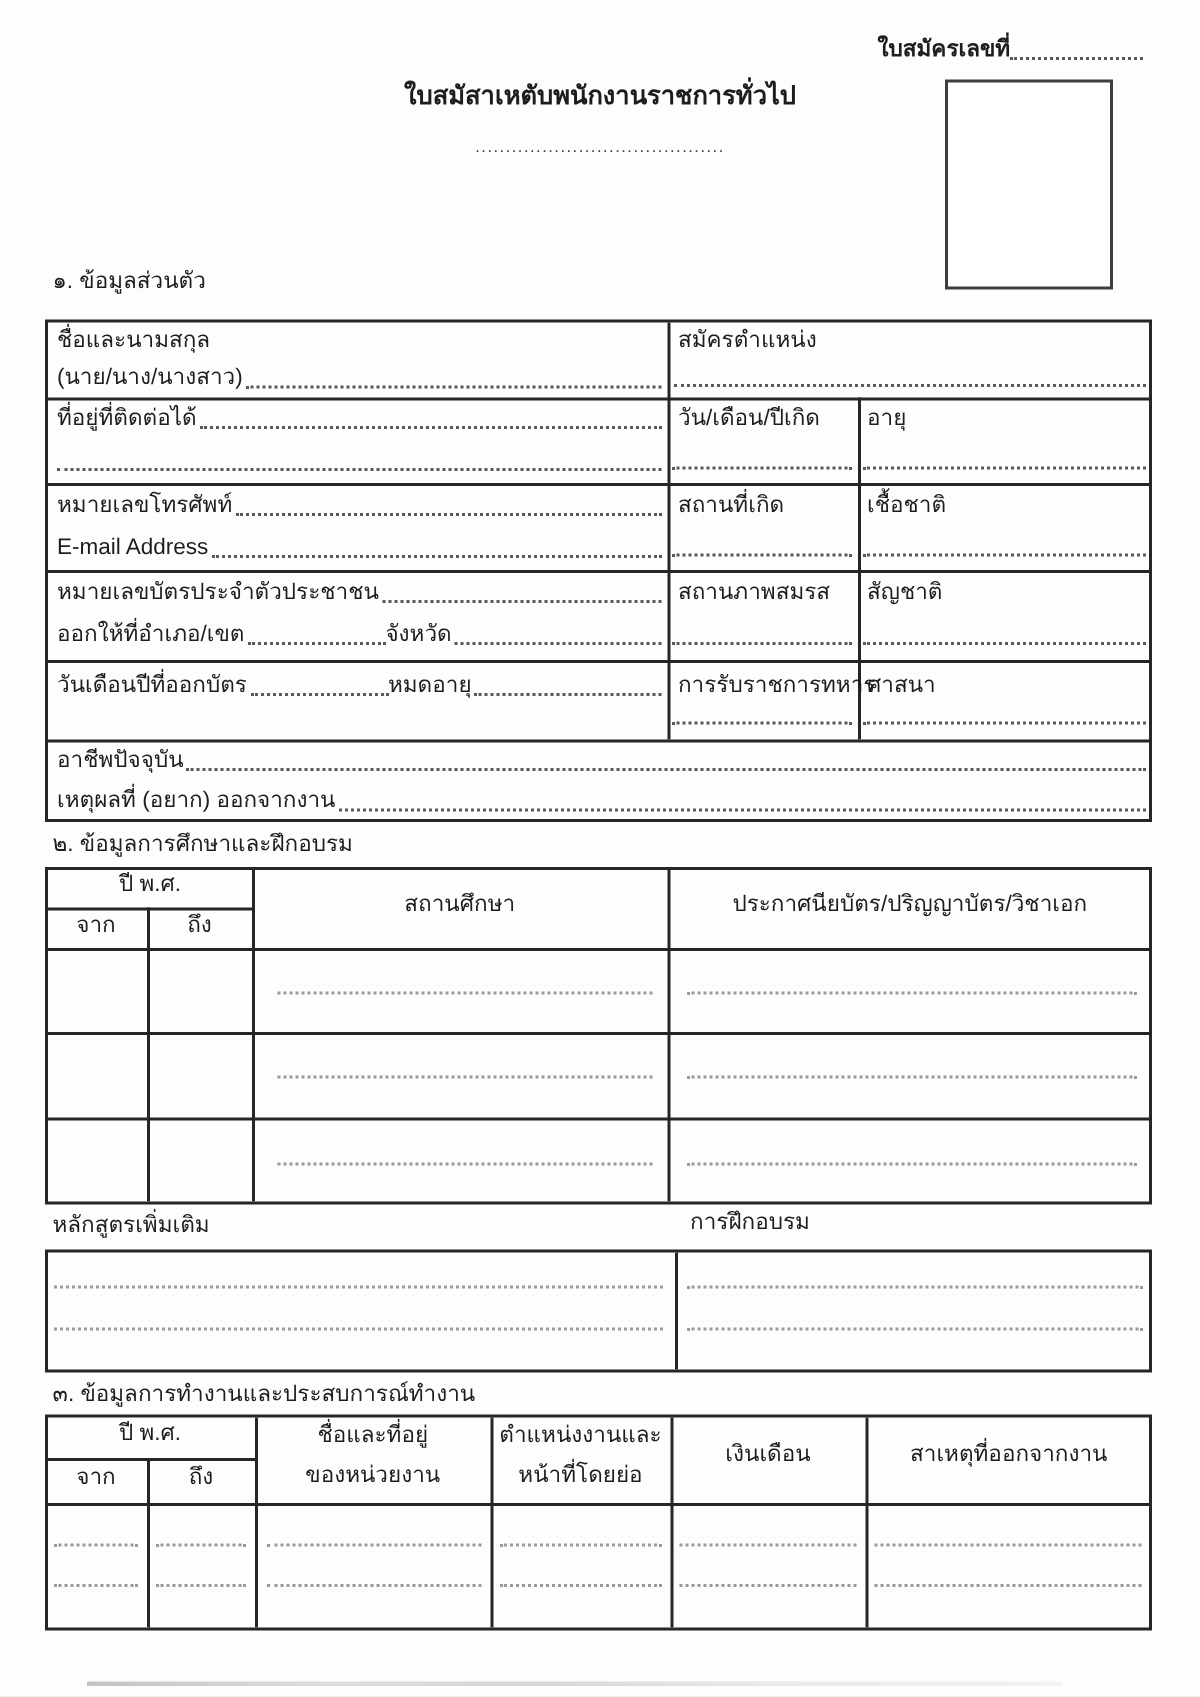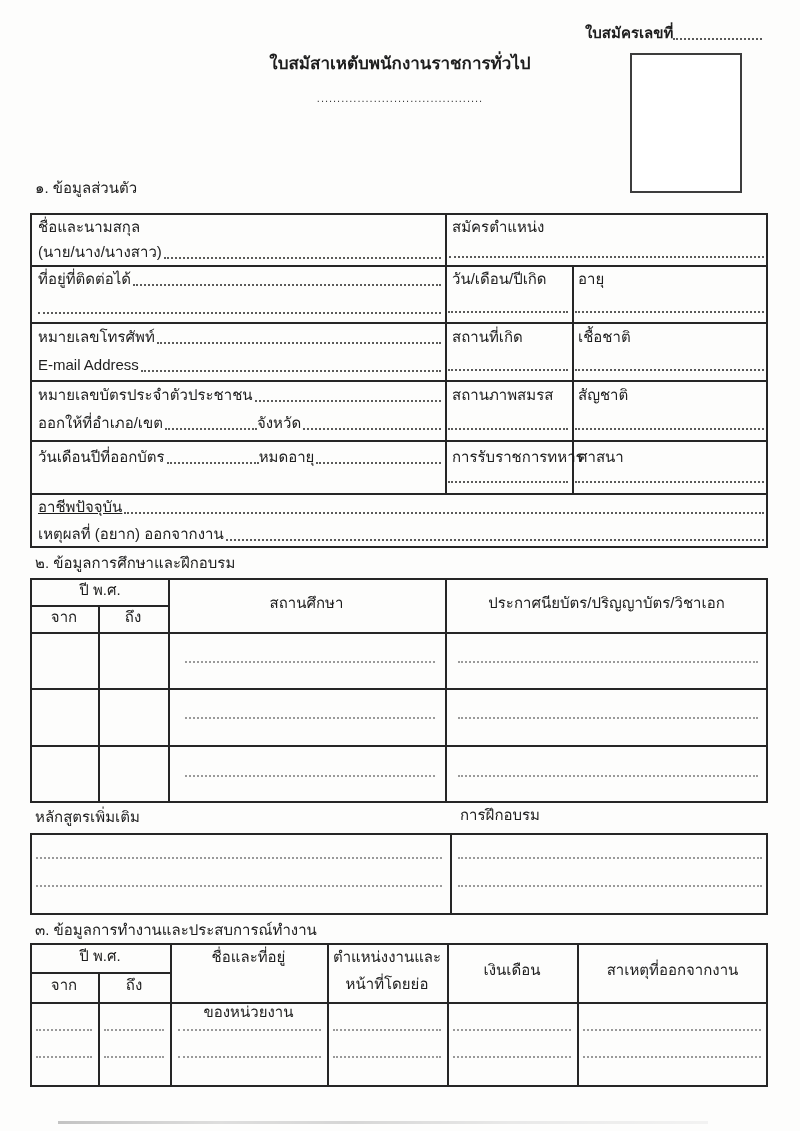--- a/index.html
+++ b/index.html
@@ -129,21 +129,21 @@
   </div>
   <div class="tl" style="left:452px;top:447px;width:122px;">
     <span class="lb">การรับราชการทหาร</span>
   </div>
   <div class="tl" style="left:578px;top:447px;width:100px;">
     <span class="lb">ศาสนา</span>
   </div>
   <div class="fl" style="left:448px;top:481px;width:120px;"></div>
   <div class="fl" style="left:575px;top:481px;width:189px;"></div>
 
-  <div class="tl" style="left:38px;top:497px;width:726px;text-decoration:underline;">
+  <div class="tl" style="left:38px;top:497px;width:726px;">
     <span class="lb">อาชีพปัจจุบัน</span>
     <span class="ld"></span>
   </div>
   <div class="tl" style="left:38px;top:524px;width:726px;">
     <span class="lb">เหตุผลที่ (อยาก) ออกจากงาน</span>
     <span class="ld"></span>
   </div>
 
   <div class="sechead" style="left:35px;top:554px;">๒.  ข้อมูลการศึกษาและฝึกอบรม</div>
 
@@ -190,21 +190,21 @@
     <div class="vl" style="left:138px;top:0;height:140px;"></div>
     <div class="vl" style="left:295px;top:0;height:140px;"></div>
     <div class="vl" style="left:415px;top:0;height:140px;"></div>
     <div class="vl" style="left:545px;top:0;height:140px;"></div>
   </div>
 
   <div class="ctr" style="left:30px;top:947px;width:140px;">ปี พ.ศ.</div>
   <div class="ctr" style="left:30px;top:976px;width:68px;">จาก</div>
   <div class="ctr" style="left:98px;top:976px;width:72px;">ถึง</div>
   <div class="ctr" style="left:170px;top:948px;width:157px;">ชื่อและที่อยู่</div>
-  <div class="ctr" style="left:170px;top:1003px;width:157px;">ของหน่วยงาน</div>
+  <div class="ctr" style="left:170px;top:975px;width:157px;">ของหน่วยงาน</div>
   <div class="ctr" style="left:327px;top:948px;width:120px;">ตำแหน่งงานและ</div>
   <div class="ctr" style="left:327px;top:975px;width:120px;">หน้าที่โดยย่อ</div>
   <div class="ctr" style="left:447px;top:961px;width:130px;">เงินเดือน</div>
   <div class="ctr" style="left:577px;top:961px;width:191px;">สาเหตุที่ออกจากงาน</div>
 
   <div class="fl faint" style="left:36px;top:1029px;width:56px;"></div>
   <div class="fl faint" style="left:104px;top:1029px;width:60px;"></div>
   <div class="fl faint" style="left:178px;top:1029px;width:143px;"></div>
   <div class="fl faint" style="left:333px;top:1029px;width:108px;"></div>
   <div class="fl faint" style="left:453px;top:1029px;width:118px;"></div>

